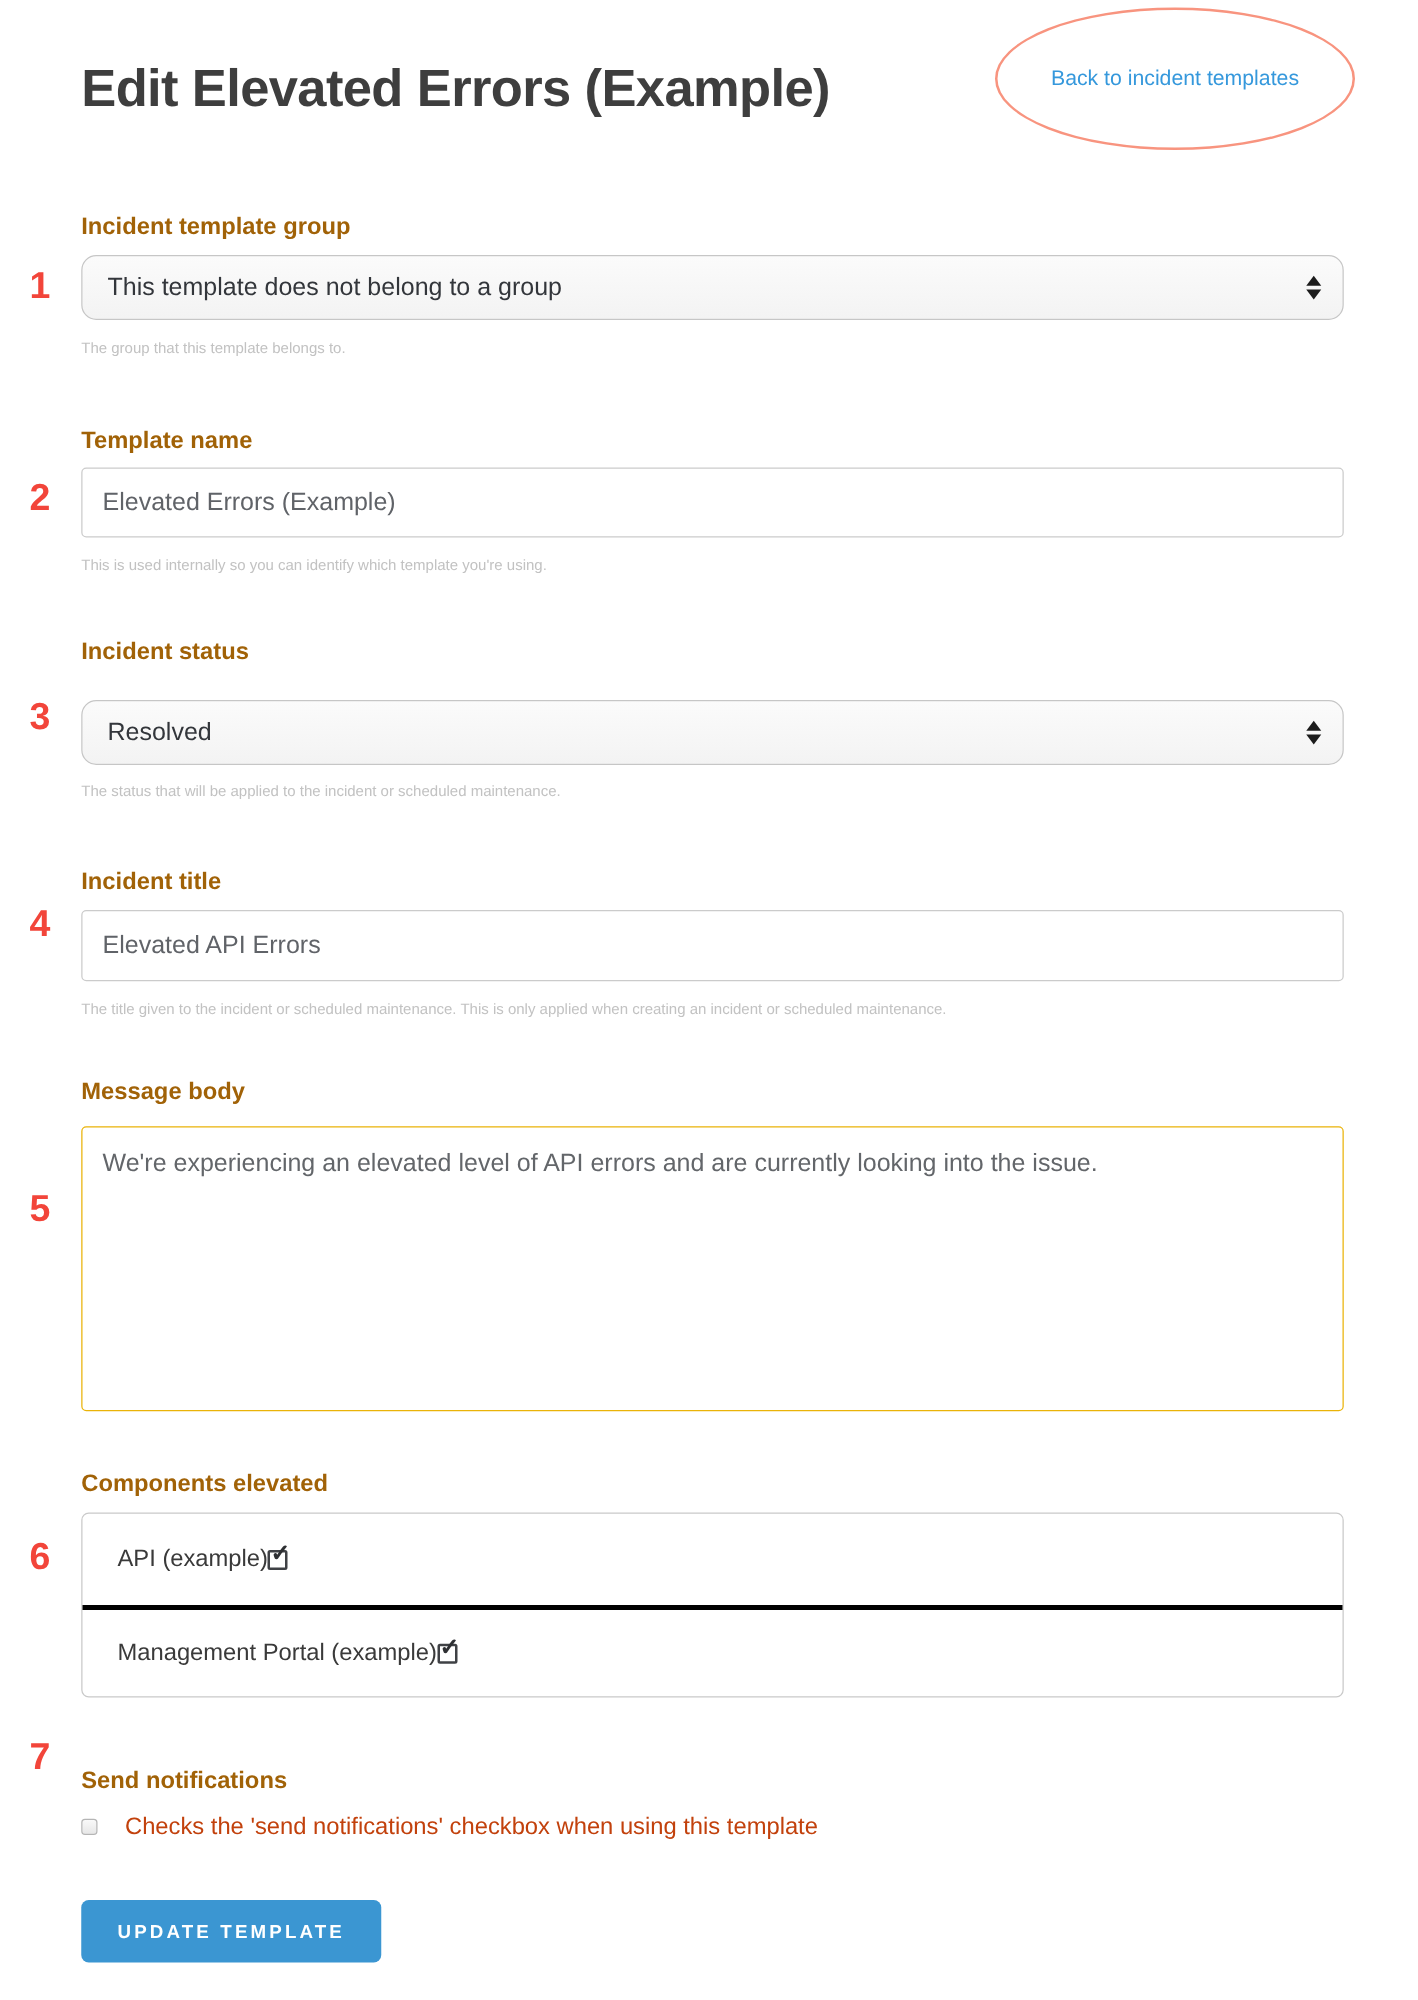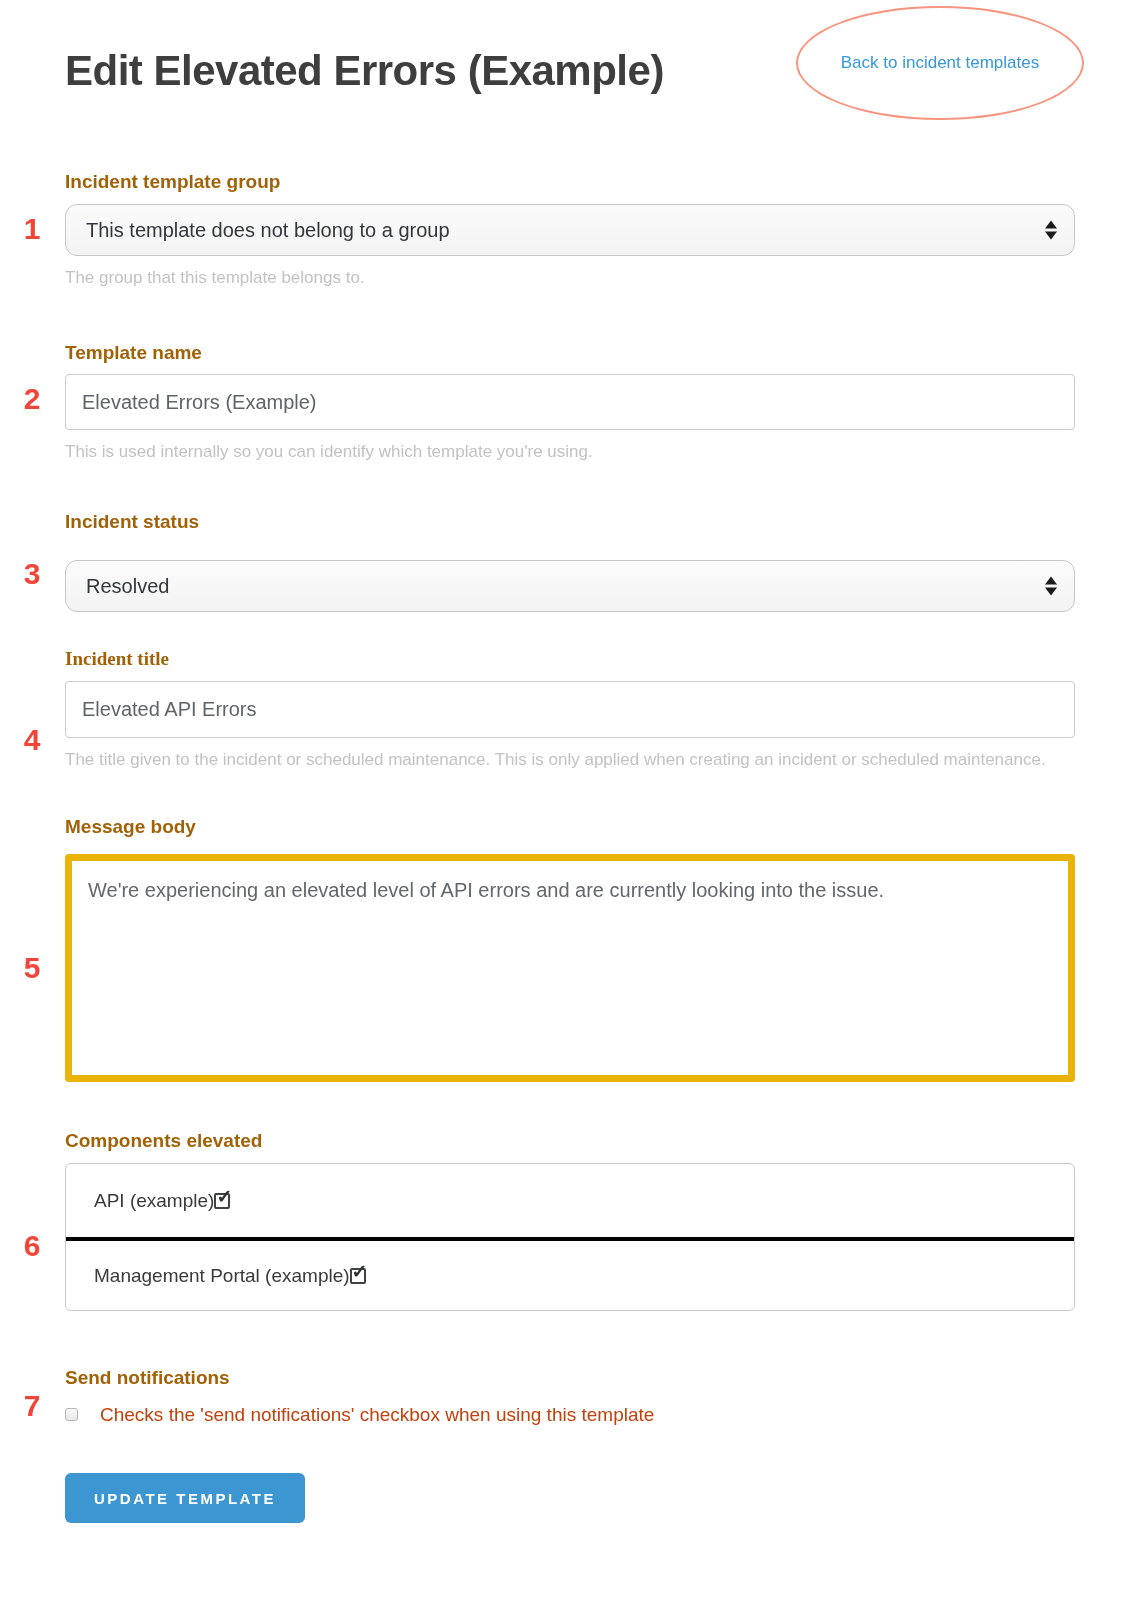--- a/index.html
+++ b/index.html
@@ -23,21 +23,21 @@
   .back-ellipse{
     position:absolute;left:796px;top:6px;width:288px;height:114px;
     border:2px solid var(--ellipse-coral,#f8947f);border-radius:50%;
     display:flex;align-items:center;justify-content:center;
   }
   .back-link{
     color:var(--link-blue,#3598dc);font-size:17px;text-decoration:none;
     white-space:nowrap;
   }
   .field-label{font-size:19px;line-height:24px;font-weight:600;color:#a16207;}
-  .helper{font-size:17px;line-height:20px;color:#c2c2c2;}
+  .helper{font-size:12px;line-height:20px;color:#c2c2c2;}
   .select-box{
     position:relative;height:52px;border:1px solid #c6c6c6;border-radius:12px;
     background:linear-gradient(#fbfbfb,#f3f3f3);
     display:flex;align-items:center;padding:0 46px 0 20px;
     font-size:20px;color:#33363b;cursor:default;
   }
   .select-arrows{
     position:absolute;right:17px;top:50%;transform:translateY(-50%);
     display:flex;flex-direction:column;align-items:center;gap:3px;
   }
@@ -48,21 +48,21 @@
   .select-arrows .tri-down{
     width:0;height:0;border-left:6px solid transparent;border-right:6px solid transparent;
     border-top:8px solid #1c1c1c;
   }
   .text-input{
     width:100%;height:56px;border:1px solid #cbcbcb;border-radius:4px;
     padding:0 16px;font-size:20px;color:#606368;background:#fff;outline:none;
     font-family:"Liberation Sans", sans-serif;
   }
   .textarea-input{
-    width:100%;height:228px;border:7px solid #eab308;border-radius:4px;
+    width:100%;height:228px;border:1px solid #eab308;border-radius:4px;
     padding:14px 16px;font-size:20px;line-height:30px;color:#63666a;background:#fff;
     resize:none;outline:none;font-family:"Liberation Sans", sans-serif;display:block;
   }
   .component-list{border:1px solid #c9c9c9;border-radius:6px;background:#fff;}
   .component-row{
     height:73px;display:flex;align-items:center;
     padding:0 28px;font-size:19px;color:#3a3a3a;
   }
   .component-row + .component-row{border-top:4px solid #000000;}
   .cb-checked{
@@ -87,21 +87,21 @@
     font-family:"Liberation Sans", sans-serif;cursor:pointer;
   }
   .num-marker{
     position:absolute;left:18px;width:28px;text-align:center;
     color:var(--red-marker,#f2453a);font-size:30px;line-height:32px;font-weight:700;
   }
   
   .mt-label1{margin-top:74px;}  .mt-field{margin-top:10px;}  .mt-help{margin-top:12px;}
   .mt-label2{margin-top:53px;}  .mt-field2{margin-top:9px;}
   .mt-label3{margin-top:48px;}  .mt-field3{margin-top:26px;} .mt-help3{margin-top:11px;}
-  .mt-label4{margin-top:35px;font-family:Liberation Serif, serif;}  .mt-field4{margin-top:10px;} .mt-input4{height:57px;}
+  .mt-label4{margin-top:51px;}  .mt-field4{margin-top:10px;} .mt-input4{height:57px;}
   .mt-label5{margin-top:45px;}  .mt-field5{margin-top:15px;}
   .mt-label6{margin-top:47px;}  .mt-field6{margin-top:10px;}
   .mt-label7{margin-top:55px;}  .mt-field7{margin-top:14px;}
   .mt-btn{margin-top:47px;}
 </style>
 </head>
 <body>
 
 <div class="num-marker" style="top:213px">1</div>
 <div class="num-marker" style="top:383px">2</div>
@@ -137,20 +137,21 @@
 
   
   <div class="field-label mt-label3">Incident status</div>
   <div class="select-box mt-field3">
     <span>Resolved</span>
     <span class="select-arrows">
       <span class="tri-up"></span>
         <span class="tri-down"></span>
     </span>
   </div>
+  <div class="helper mt-help3">The status that will be applied to the incident or scheduled maintenance.</div>
 
   
   <div class="field-label mt-label4">Incident title</div>
   <input type="text" class="text-input mt-field4 mt-input4" value="Elevated API Errors" style="">
   <div class="helper mt-help">The title given to the incident or scheduled maintenance. This is only applied when creating an incident or scheduled maintenance.</div>
 
   
   <div class="field-label mt-label5">Message body</div>
   <textarea class="textarea-input mt-field5" style="">We're experiencing an elevated level of API errors and are currently looking into the issue.</textarea>
 

